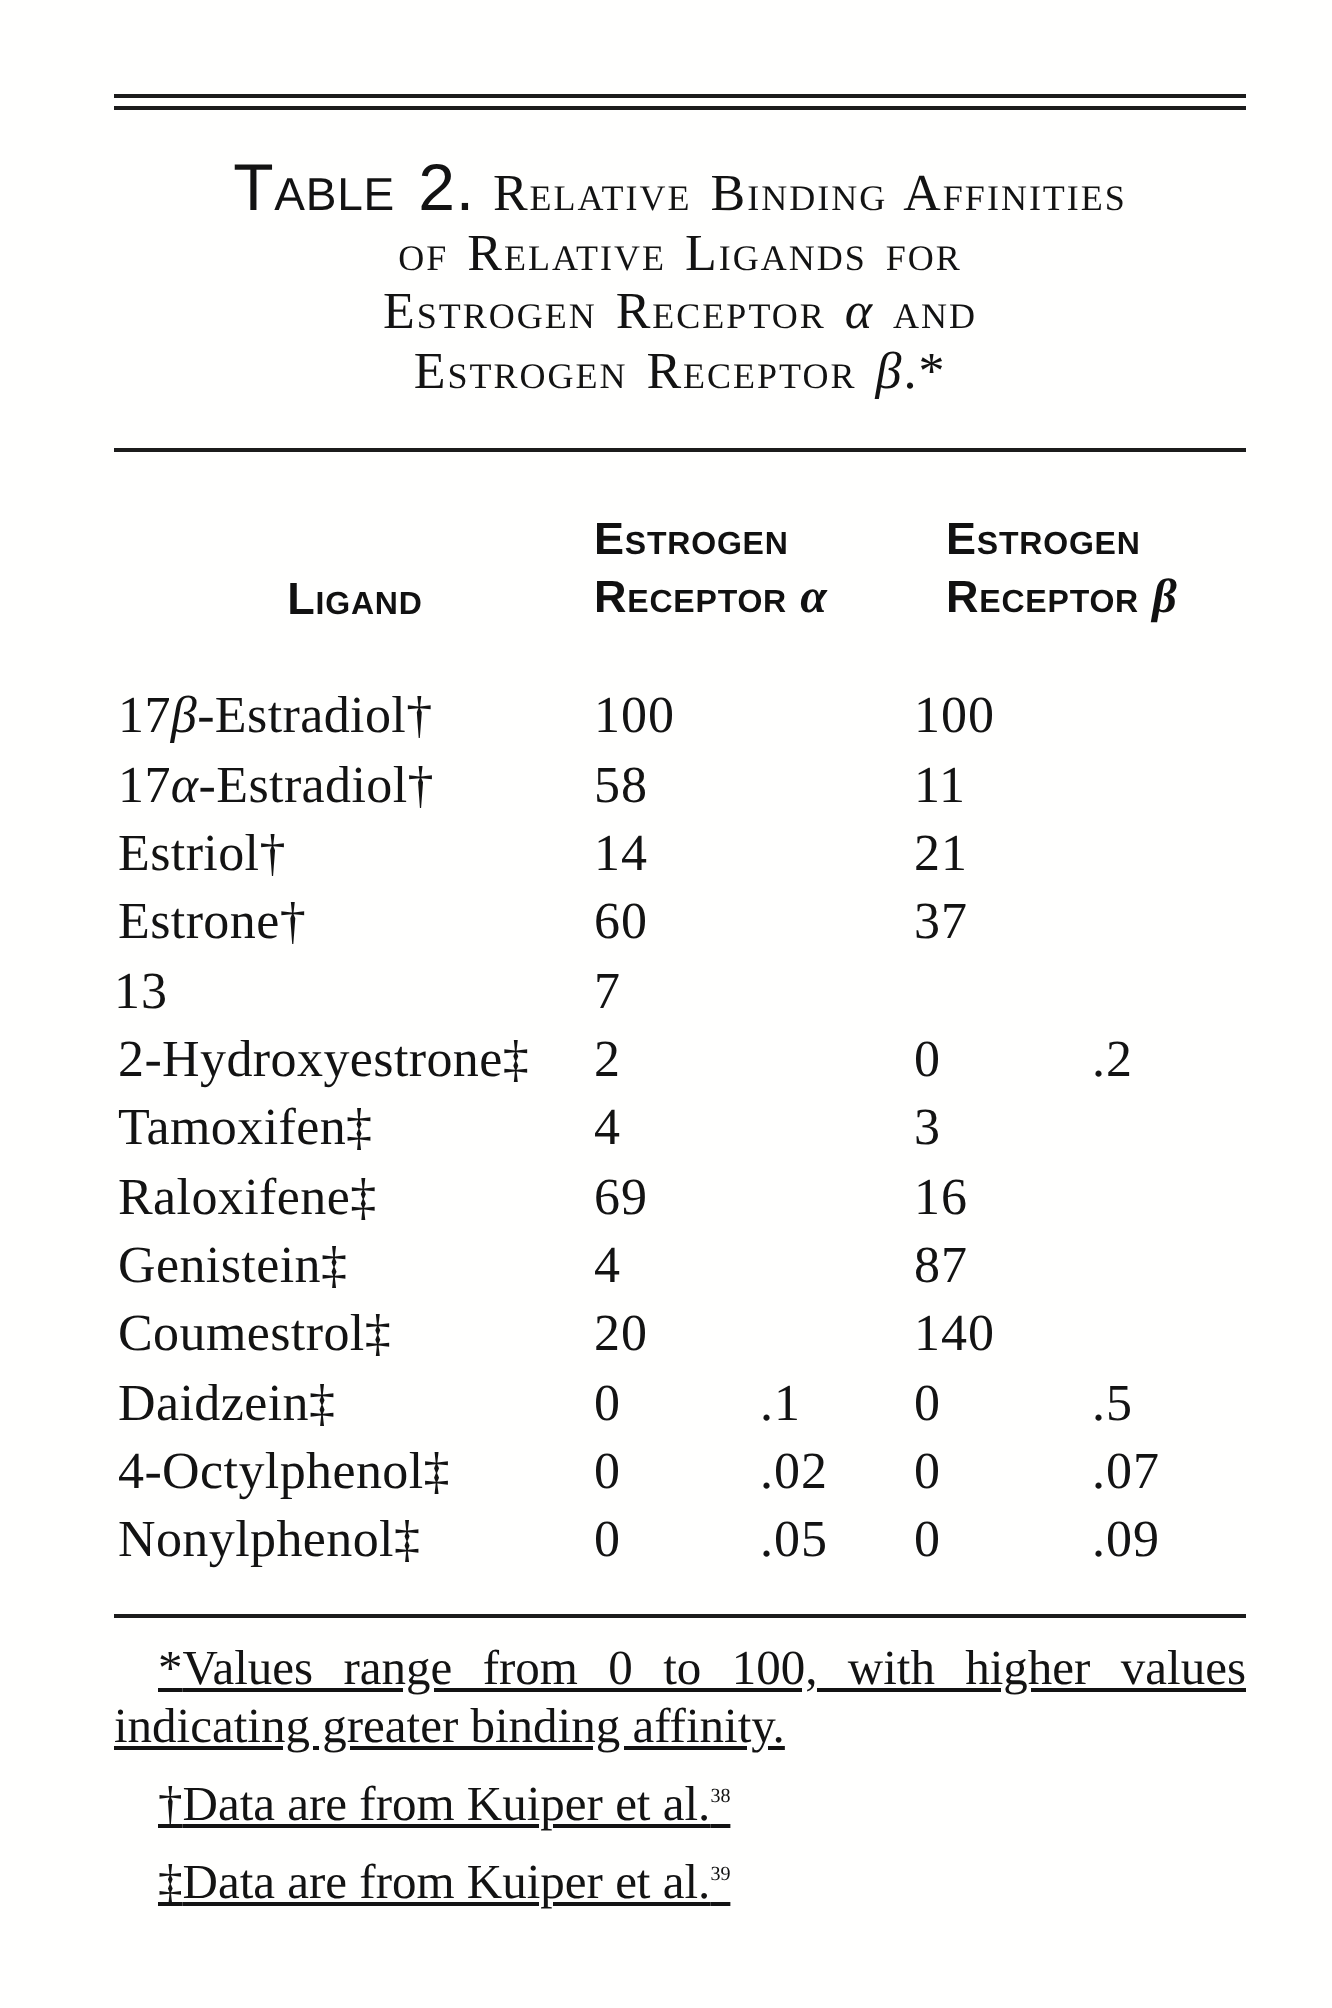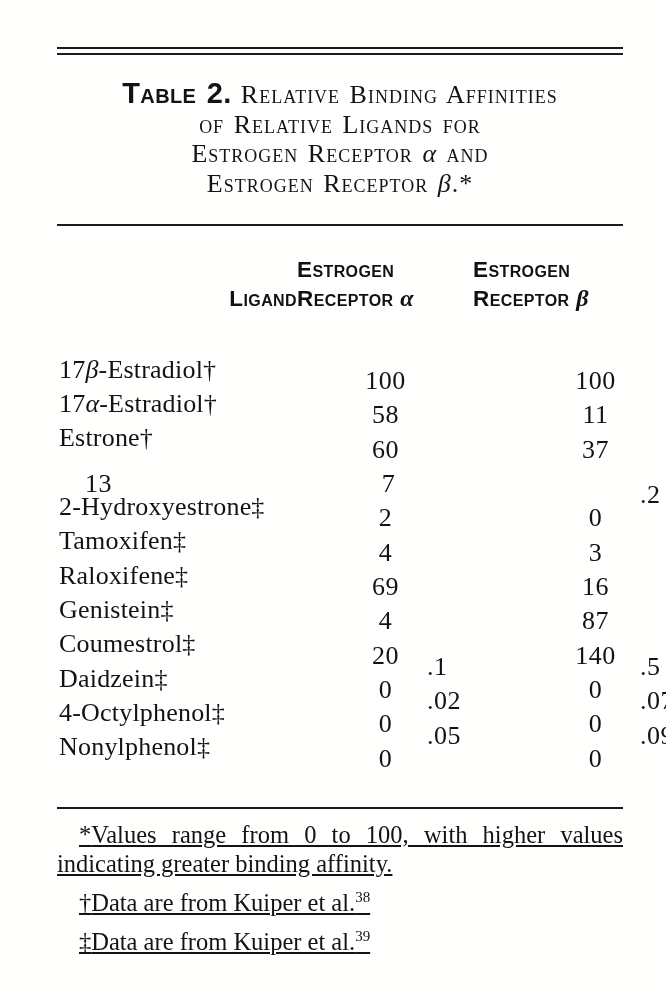--- a/index.html
+++ b/index.html
@@ -22,22 +22,22 @@
   
   .caption {
     position: absolute; top: 79px; left: 57px; width: 566px;
     text-align: center;
     font-variant: small-caps;
     font-size: 26px; line-height: 29.5px;
     letter-spacing: 1px; word-spacing: 2px;
   }
   .run-label {
     font-family: "Liberation Sans", sans-serif;
-    font-weight: bold;
-    font-size: 29px;
+    font-weight: normal;
+    font-size: 33px;
     letter-spacing: 0.4px;
     margin-right: 9px;
   }
   .greek, .run-greek {
     font-variant: normal;
     font-style: italic;
     font-family: "Liberation Serif", serif;
   }
 
   
@@ -48,46 +48,46 @@
     font-family: "Liberation Sans", sans-serif;
     font-weight: bold;
     font-variant: small-caps;
     font-size: 22.5px; line-height: 29px;
     letter-spacing: 0.4px;
     color: #111;
   }
   .th { text-align: left; }
   .th-alpha { padding-right: 14px; }
   .th-beta  { padding-left: 16px; }
-  .th-ligand { text-align: right; padding-left: 1px; }
+  .th-ligand { text-align: center; padding-left: 1px; }
   .th .greek { font-weight: bold; font-size: 24px; }
 
   
   .tbody {
     position: absolute; top: 341px; left: 57px; width: 566px;
     font-size: 26px;
   }
   .trow {
     display: grid; grid-template-columns: 240px 160px 166px;
-    height: 34.35px; align-items: center; line-height: 34px; gap: 47px;
+    height: 34.35px; align-items: center; line-height: 34px;
   }
   .lig { padding-left: 2px; letter-spacing: 0.2px; white-space: nowrap; }
   .num { display: flex; letter-spacing: 0.5px; }
-  .num .int { width: 83px; text-align: center; margin-top: 23px; }
+  .num .int { width: 83px; text-align: left; }
   .num .frac { flex: 1; text-align: left; }
   .num-beta .int { width: 89px; }
 
   
   .footnotes {
     position: absolute; top: 820px; left: 57px; width: 566px;
     font-size: 24.5px; line-height: 29px; text-decoration: underline;
   }
   .fn { margin: 0; text-align: justify; text-indent: 22px; }
   .fn + .fn { margin-top: 10px; }
-  .fn-ref { font-size: 15px; line-height: 0; }
+  .fn-ref { font-size: 10px; line-height: 0; }
 </style>
 </head>
 <body>
 
 <div class="sheet">
 
   <div class="rule rule-top-a"></div>
   <div class="rule rule-top-b"></div>
 
   <div class="caption">
@@ -128,20 +128,31 @@
         <div class="num num-alpha">
           <span class="int">58</span>
           <span class="frac"></span>
         </div>
         <div class="num num-beta">
           <span class="int">11</span>
           <span class="frac"></span>
         </div>
       </div>
       <div class="trow">
+        <div class="lig">Estriol†</div>
+        <div class="num num-alpha">
+          <span class="int">14</span>
+          <span class="frac"></span>
+        </div>
+        <div class="num num-beta">
+          <span class="int">21</span>
+          <span class="frac"></span>
+        </div>
+      </div>
+      <div class="trow">
         <div class="lig">Estrone†</div>
         <div class="num num-alpha">
           <span class="int">60</span>
           <span class="frac"></span>
         </div>
         <div class="num num-beta">
           <span class="int">37</span>
           <span class="frac"></span>
         </div>
       </div>

